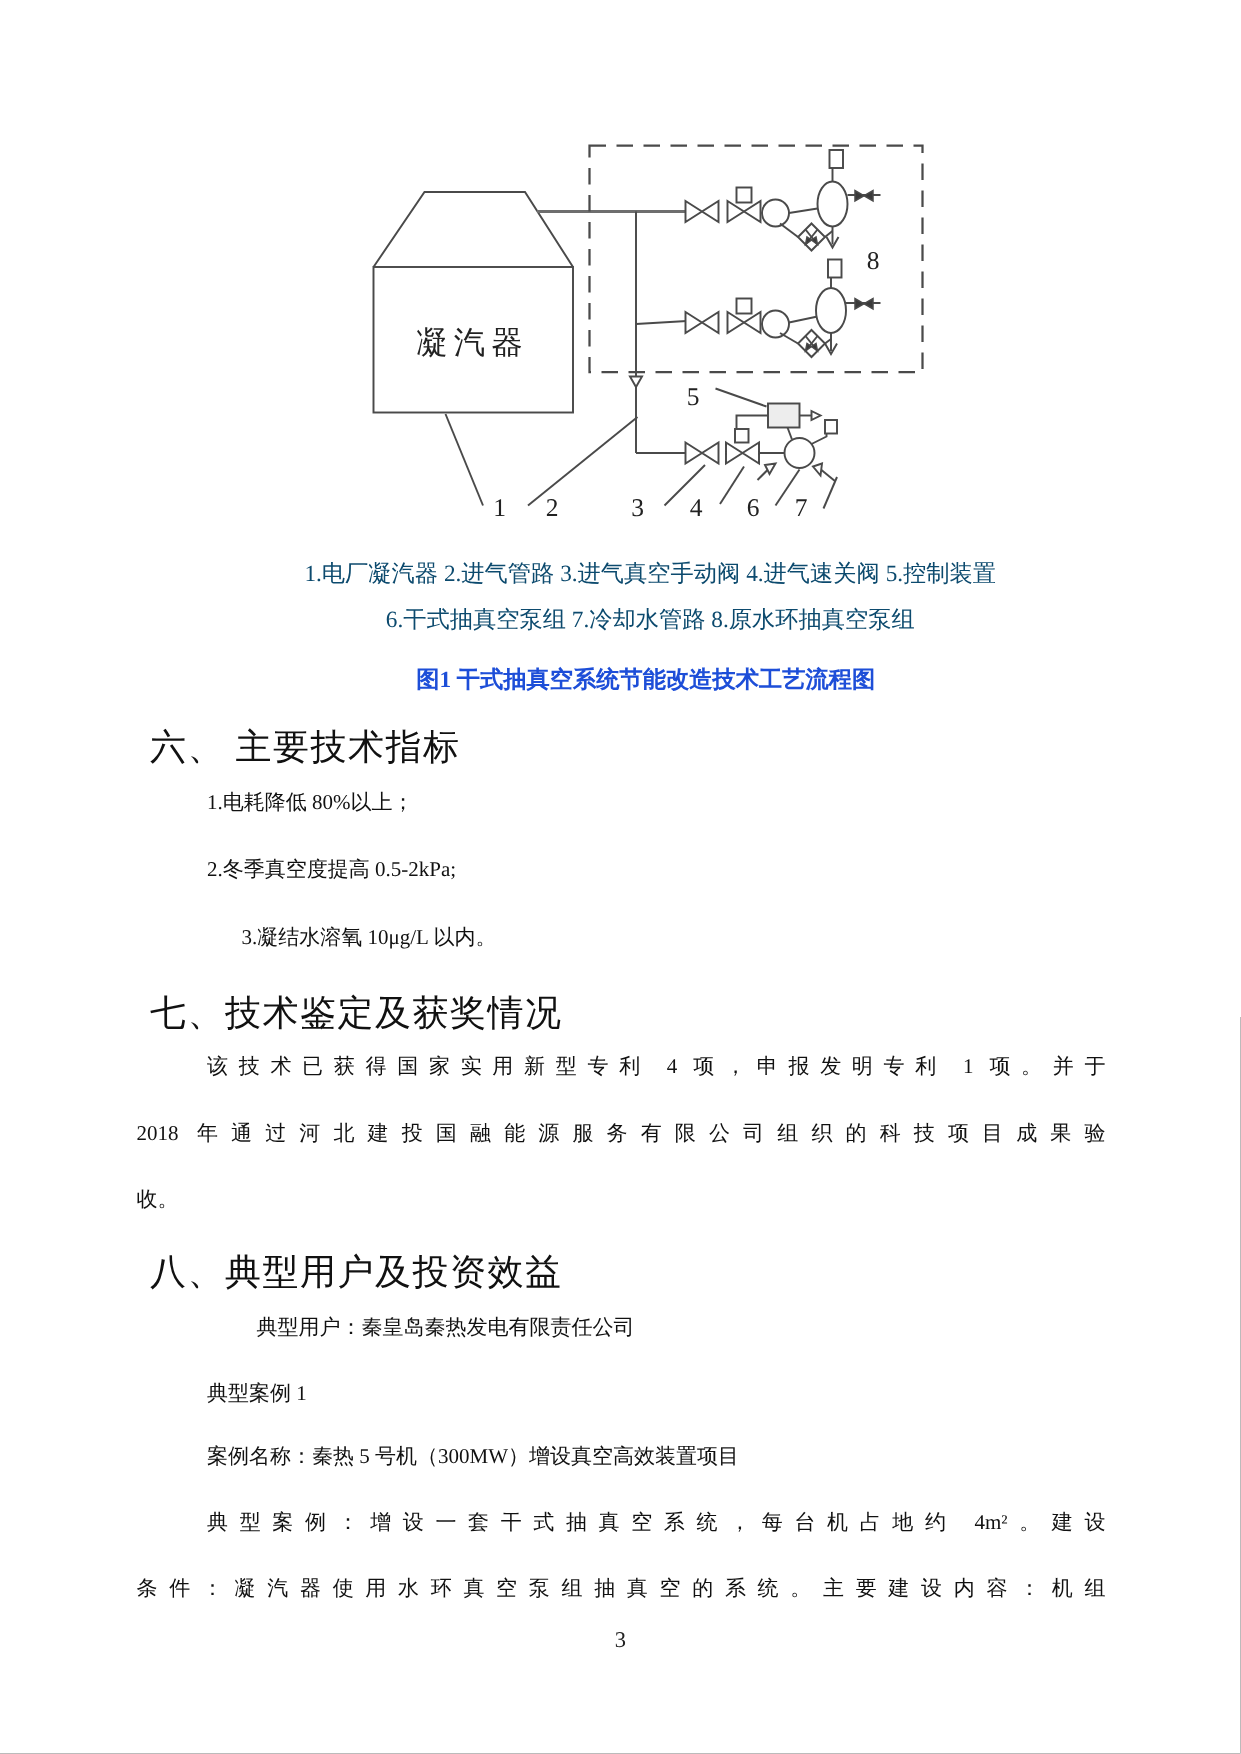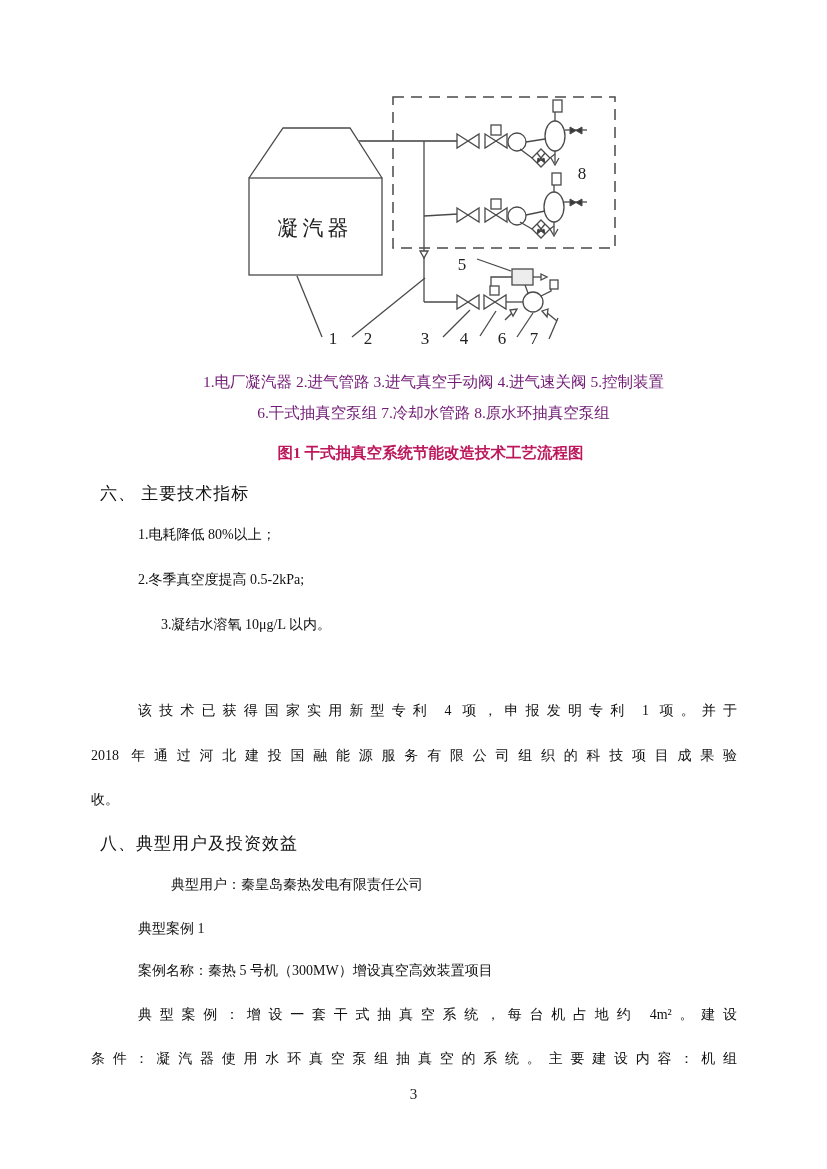--- a/index.html
+++ b/index.html
@@ -3,23 +3,23 @@
 <meta charset="utf-8">
 <style>
   html,body{margin:0;padding:0;background:#888;}
   .page{
     position:relative;width:827px;height:1169px;margin:0 auto;
     background:#fff;overflow:hidden;
     font-family:"Liberation Serif","DejaVu Serif",serif;color:#1a1a1a;
   }
   .abs{position:absolute;white-space:nowrap;}
   .diagram{position:absolute;left:0;top:0;}
-  .legend{position:absolute;left:40px;right:0;text-align:center;font-size:15.5px;color:#701a75;}
-  .fig-caption{position:absolute;left:34px;right:0;text-align:center;font-size:15.5px;font-weight:bold;color:#be185d;}
-  .heading{font-size:17px;letter-spacing:1px;color:#111;}
+  .legend{position:absolute;left:40px;right:0;text-align:center;font-size:15.5px;color:#0c4a6e;}
+  .fig-caption{position:absolute;left:34px;right:0;text-align:center;font-size:15.5px;font-weight:bold;color:#1d4ed8;}
+  .heading{font-size:24px;letter-spacing:1px;color:#111;}
   .bodyline{font-size:14px;color:#111;}
   .just{white-space:normal;text-align:justify;text-align-last:justify;}
   .pagenum{position:absolute;left:0;right:0;text-align:center;font-size:15px;color:#222;}
   svg .ln{stroke:#4a4a4a;stroke-width:1.3;fill:none;}
   svg .pipe{stroke:#6e6e6e;stroke-width:2;fill:none;}
   svg .shape{stroke:#4a4a4a;stroke-width:1.3;fill:#ffffff;}
   svg .solid{stroke:#4a4a4a;stroke-width:1;fill:#3a3a3a;}
   svg .boxfill{stroke:#4a4a4a;stroke-width:1.3;fill:#ededed;}
   svg .dash{stroke:#4a4a4a;stroke-width:1.5;fill:none;stroke-dasharray:11 7;}
   svg text{font-family:"Liberation Serif","DejaVu Serif",serif;fill:#222;}
@@ -136,20 +136,21 @@
 
   <div class="legend" style="top:372px;">1.电厂凝汽器 2.进气管路 3.进气真空手动阀 4.进气速关阀 5.控制装置</div>
   <div class="legend" style="top:403px;">6.干式抽真空泵组 7.冷却水管路 8.原水环抽真空泵组</div>
   <div class="fig-caption" style="top:443px;">图1 干式抽真空系统节能改造技术工艺流程图</div>
 
   <div class="abs heading" style="left:100px;top:482px;">六、 主要技术指标</div>
   <div class="abs bodyline" style="left:138px;top:526px;">1.电耗降低 80%以上；</div>
   <div class="abs bodyline" style="left:138px;top:571px;">2.冬季真空度提高 0.5-2kPa;</div>
   <div class="abs bodyline" style="left:138px;top:616px;margin-left:23px;">3.凝结水溶氧 10μg/L 以内。</div>
 
+  <div class="abs heading" style="left:100px;top:659px;">七、技术鉴定及获奖情况</div>
   <div class="abs bodyline just" style="left:138px;top:702px;width:599px;">该技术已获得国家实用新型专利 4 项，申报发明专利 1 项。并于</div>
   <div class="abs bodyline just" style="left:91px;top:747px;width:646px;">2018 年通过河北建投国融能源服务有限公司组织的科技项目成果验</div>
   <div class="abs bodyline" style="left:91px;top:791px;">收。</div>
 
   <div class="abs heading" style="left:100px;top:832px;">八、典型用户及投资效益</div>
   <div class="abs bodyline" style="left:138px;top:876px;margin-left:33px;">典型用户：秦皇岛秦热发电有限责任公司</div>
   <div class="abs bodyline" style="left:138px;top:920px;">典型案例 1</div>
   <div class="abs bodyline" style="left:138px;top:962px;">案例名称：秦热 5 号机（300MW）增设真空高效装置项目</div>
   <div class="abs bodyline just" style="left:138px;top:1006px;width:599px;">典型案例：增设一套干式抽真空系统，每台机占地约 4m²。建设</div>
   <div class="abs bodyline just" style="left:91px;top:1050px;width:646px;">条件：凝汽器使用水环真空泵组抽真空的系统。主要建设内容：机组</div>

